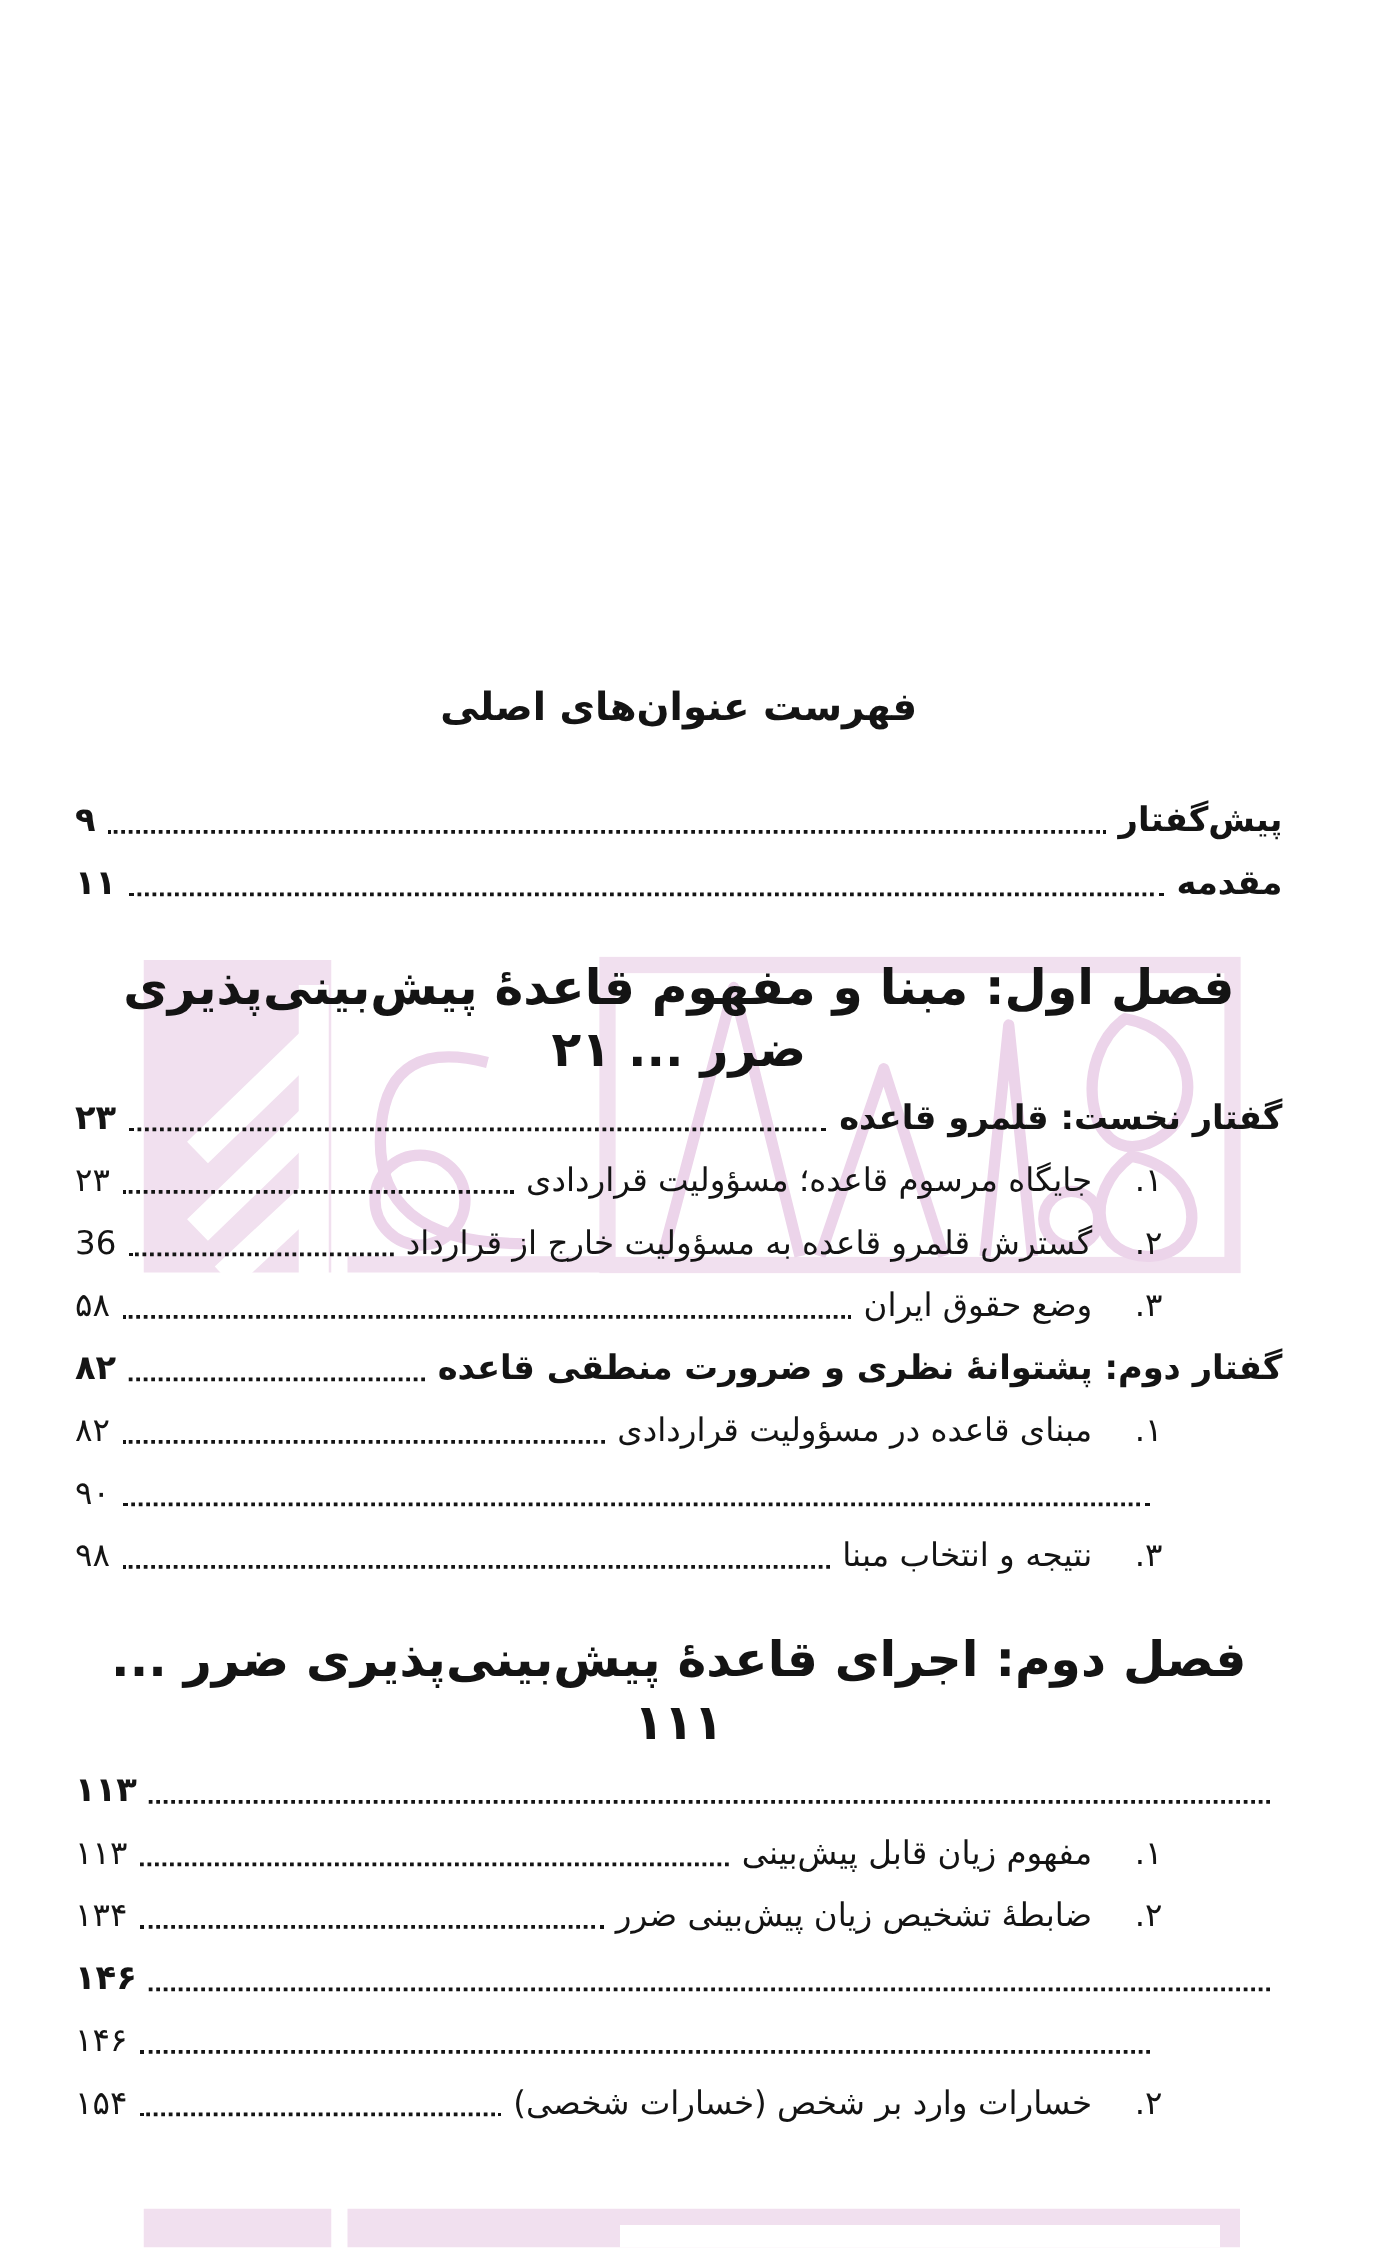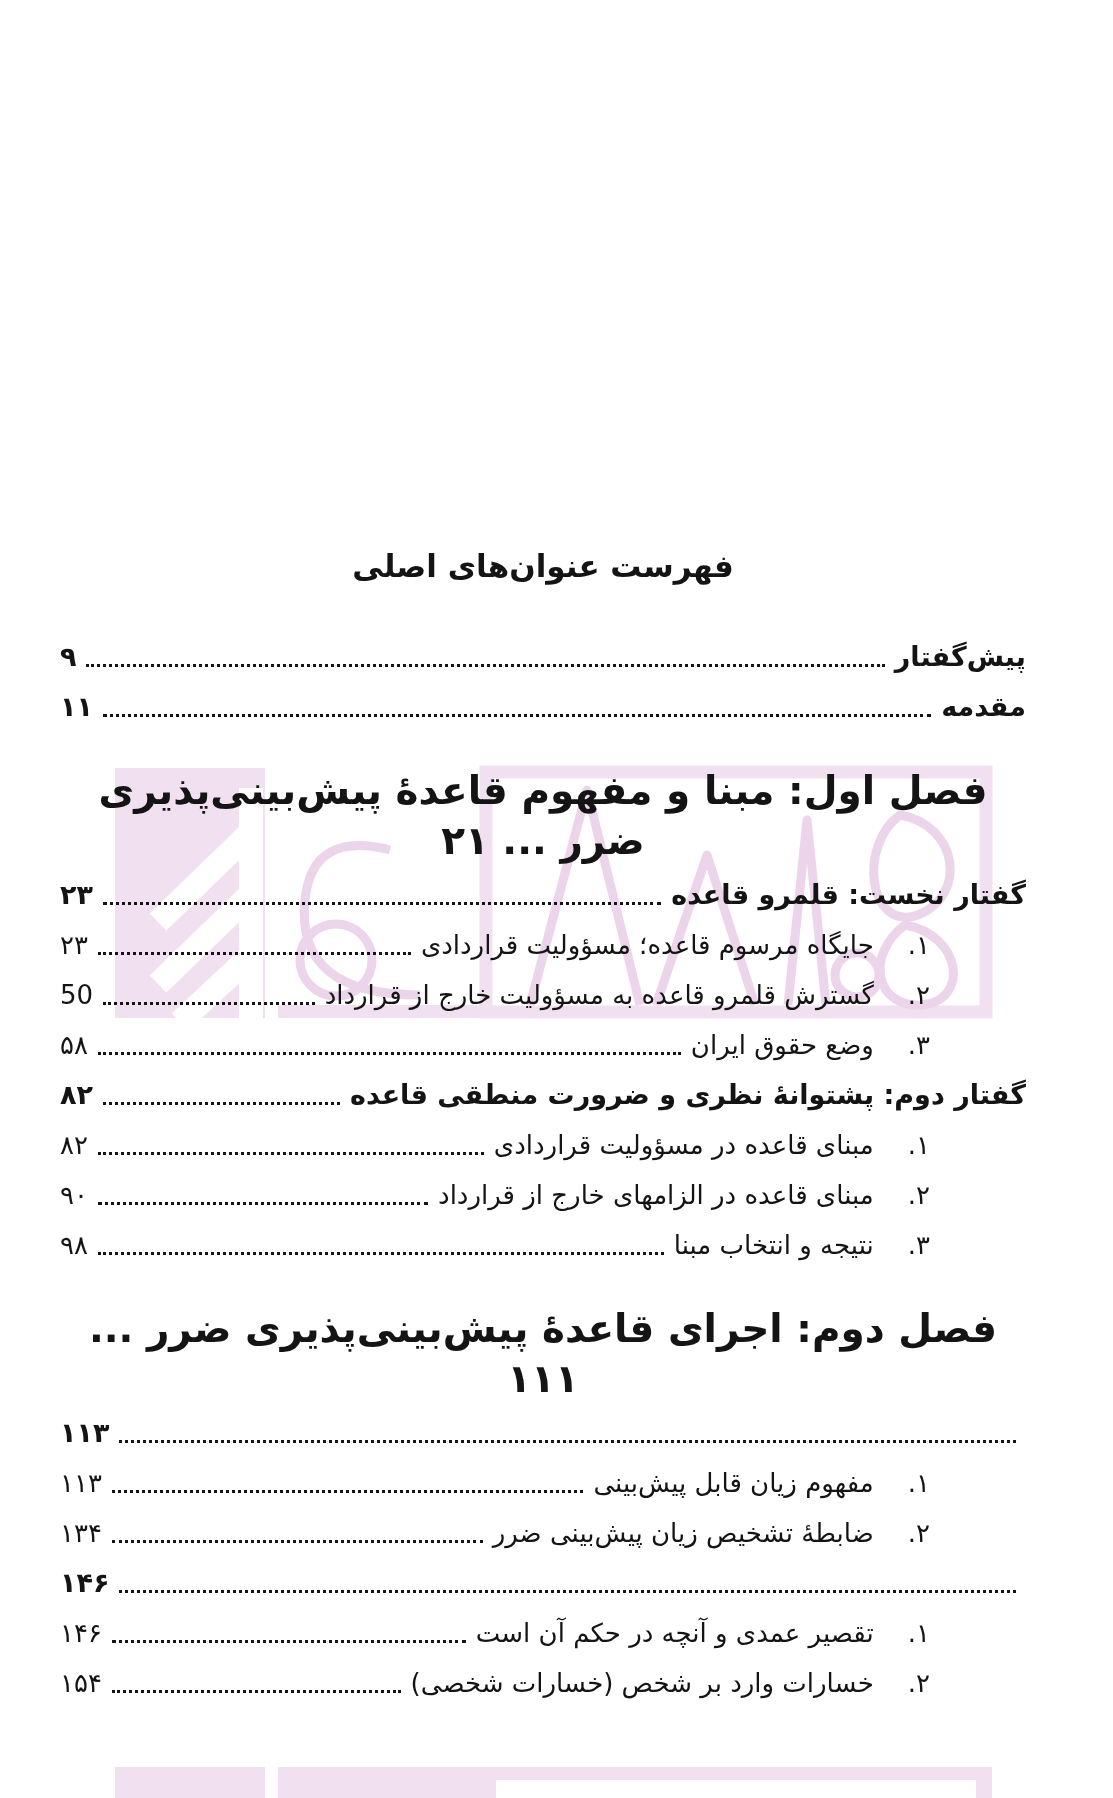--- a/index.html
+++ b/index.html
@@ -133,21 +133,21 @@
     </span>
     <span class="leader"></span>
     <span class="num">۲۳</span>
   </div>
 
   <div class="row item">
     <span class="label">
       <span class="itemno">۲.</span><span>گسترش قلمرو قاعده به مسؤولیت خارج از قرارداد</span>
     </span>
     <span class="leader"></span>
-    <span class="num">50</span>
+    <span class="num">36</span>
   </div>
 
   <div class="row item">
     <span class="label">
       <span class="itemno">۳.</span><span>وضع حقوق ایران</span>
     </span>
     <span class="leader"></span>
     <span class="num">۵۸</span>
   </div>
 
@@ -161,23 +161,20 @@
 
   <div class="row item">
     <span class="label">
       <span class="itemno">۱.</span><span>مبنای قاعده در مسؤولیت قراردادی</span>
     </span>
     <span class="leader"></span>
     <span class="num">۸۲</span>
   </div>
 
   <div class="row item">
-    <span class="label">
-      <span class="itemno">۲.</span><span>مبنای قاعده در الزامهای خارج از قرارداد</span>
-    </span>
     <span class="leader"></span>
     <span class="num">۹۰</span>
   </div>
 
   <div class="row item">
     <span class="label">
       <span class="itemno">۳.</span><span>نتیجه و انتخاب مبنا</span>
     </span>
     <span class="leader"></span>
     <span class="num">۹۸</span>
@@ -207,23 +204,20 @@
     <span class="leader"></span>
     <span class="num">۱۳۴</span>
   </div>
 
   <div class="row bold">
     <span class="leader"></span>
     <span class="num">۱۴۶</span>
   </div>
 
   <div class="row item">
-    <span class="label">
-      <span class="itemno">۱.</span><span>تقصیر عمدی و آنچه در حکم آن است</span>
-    </span>
     <span class="leader"></span>
     <span class="num">۱۴۶</span>
   </div>
 
   <div class="row item">
     <span class="label">
       <span class="itemno">۲.</span><span>خسارات وارد بر شخص (خسارات شخصی)</span>
     </span>
     <span class="leader"></span>
     <span class="num">۱۵۴</span>

